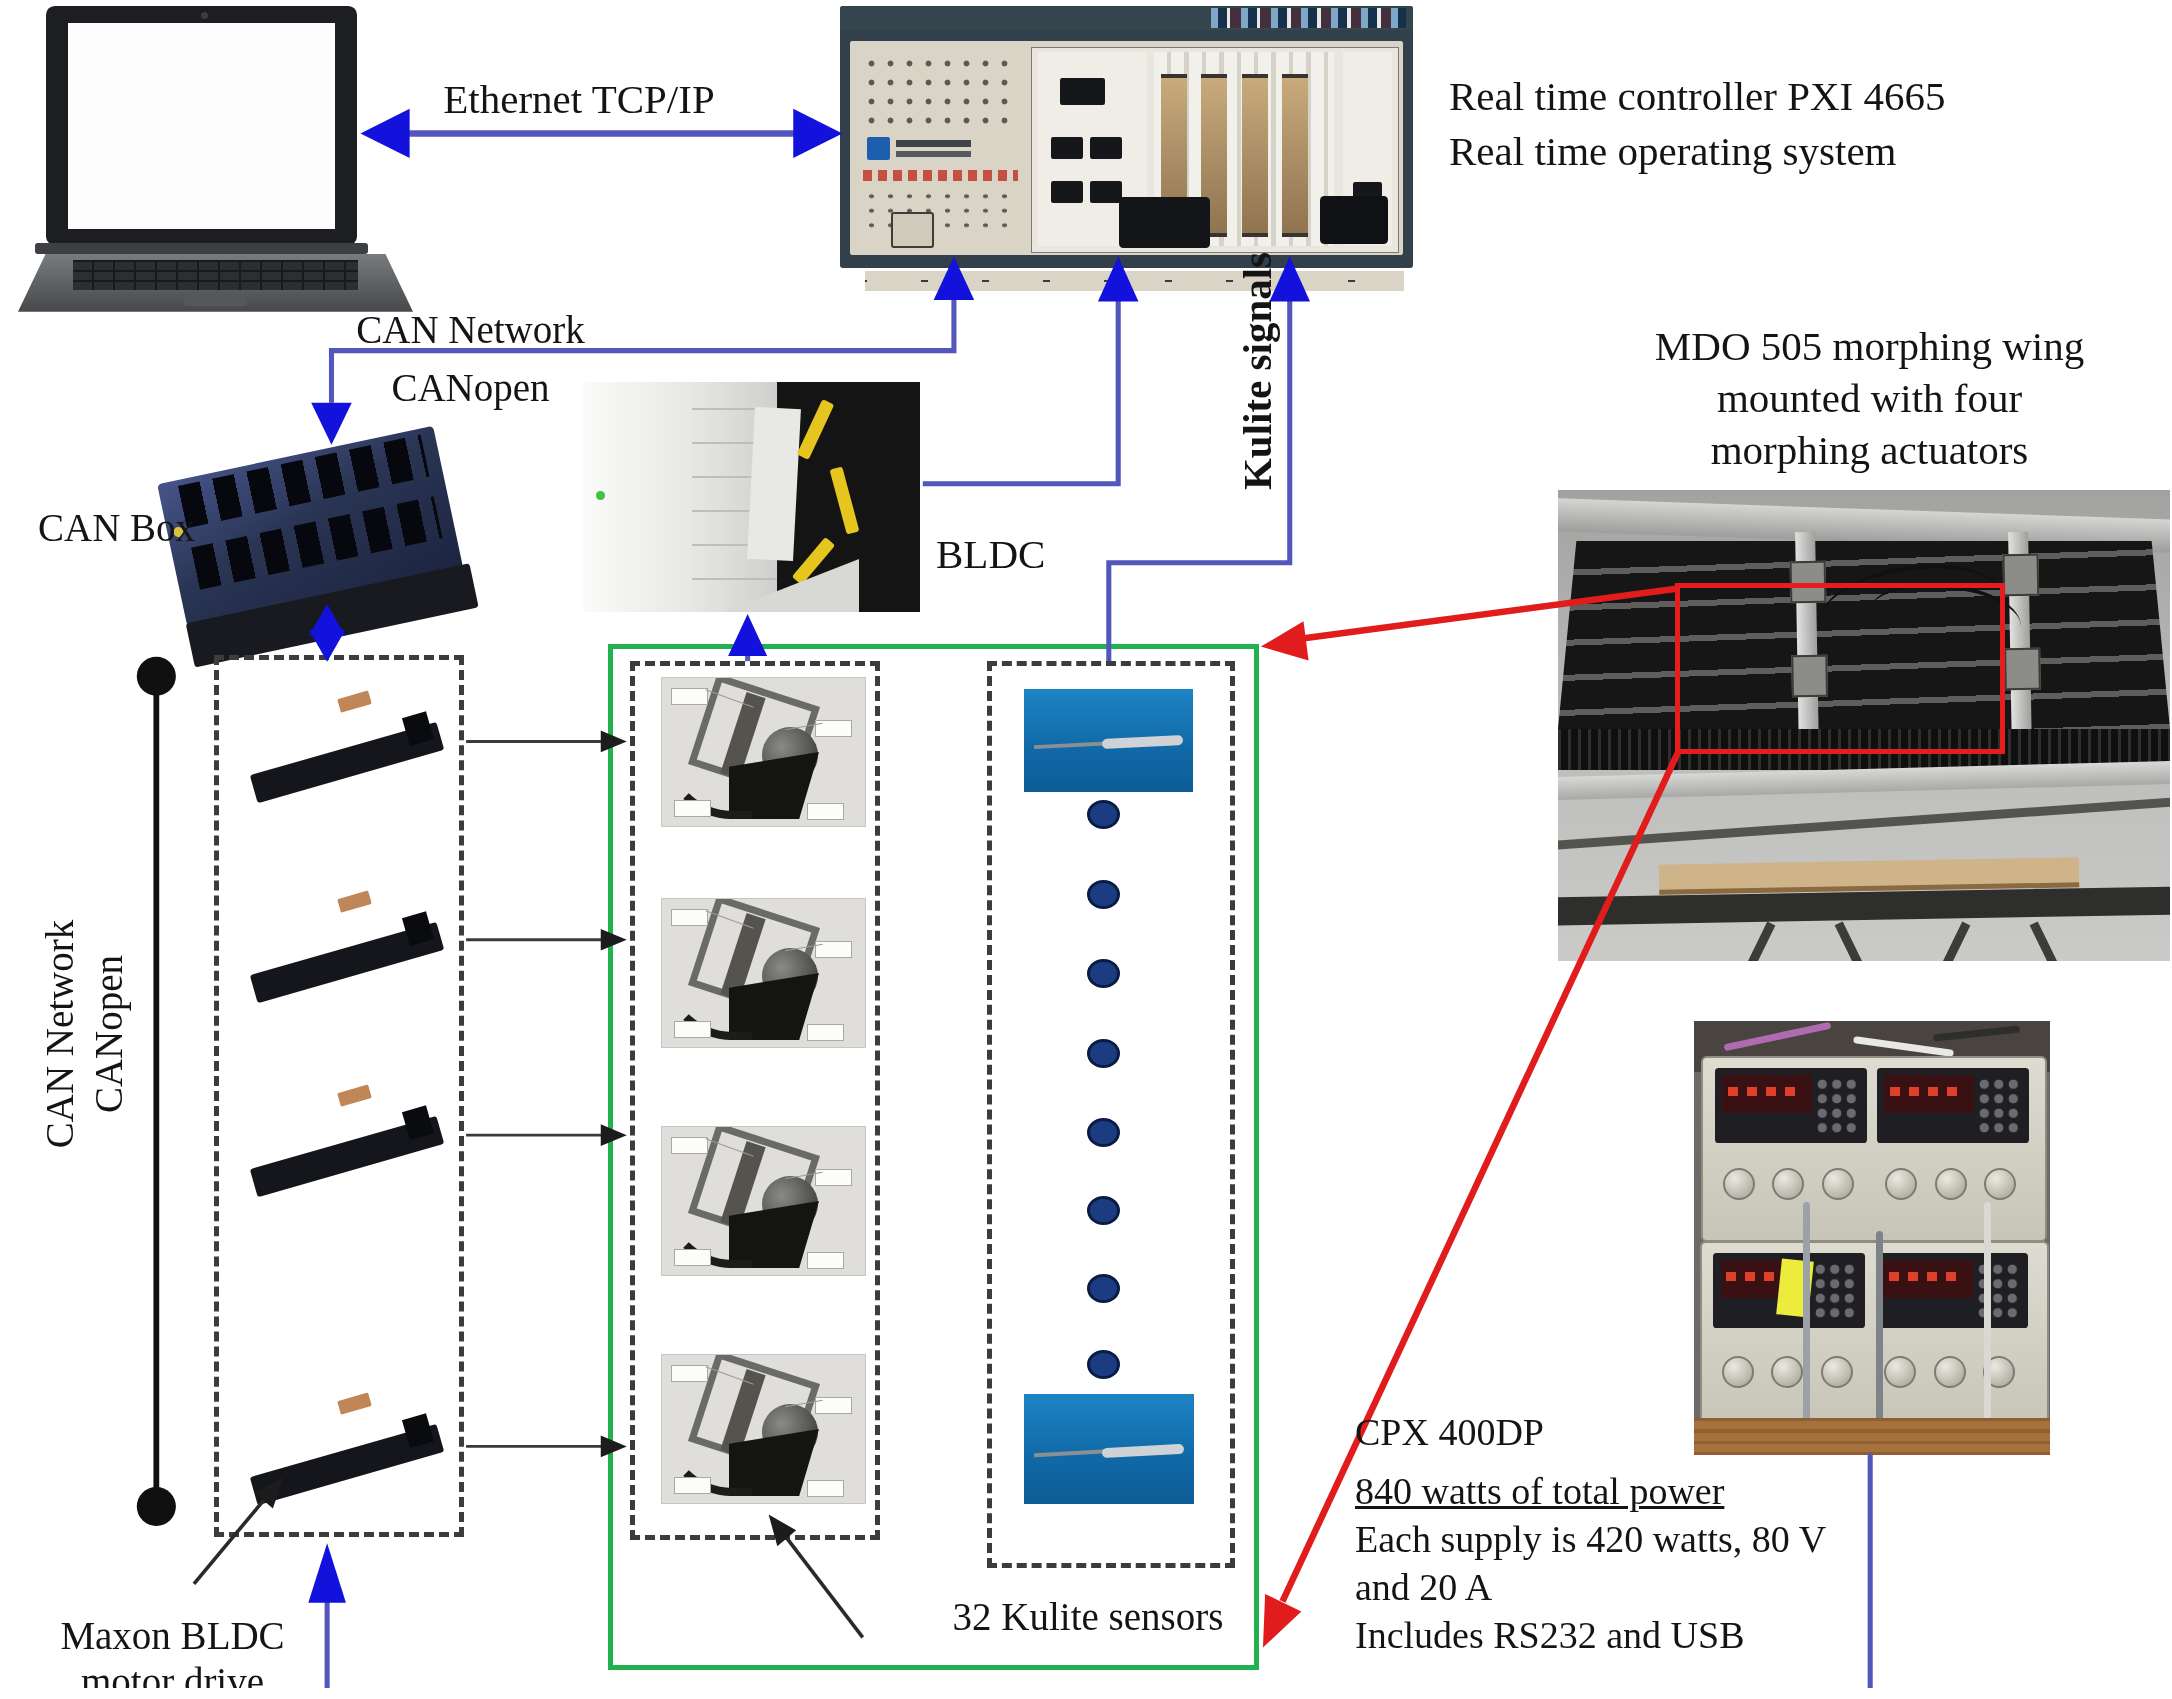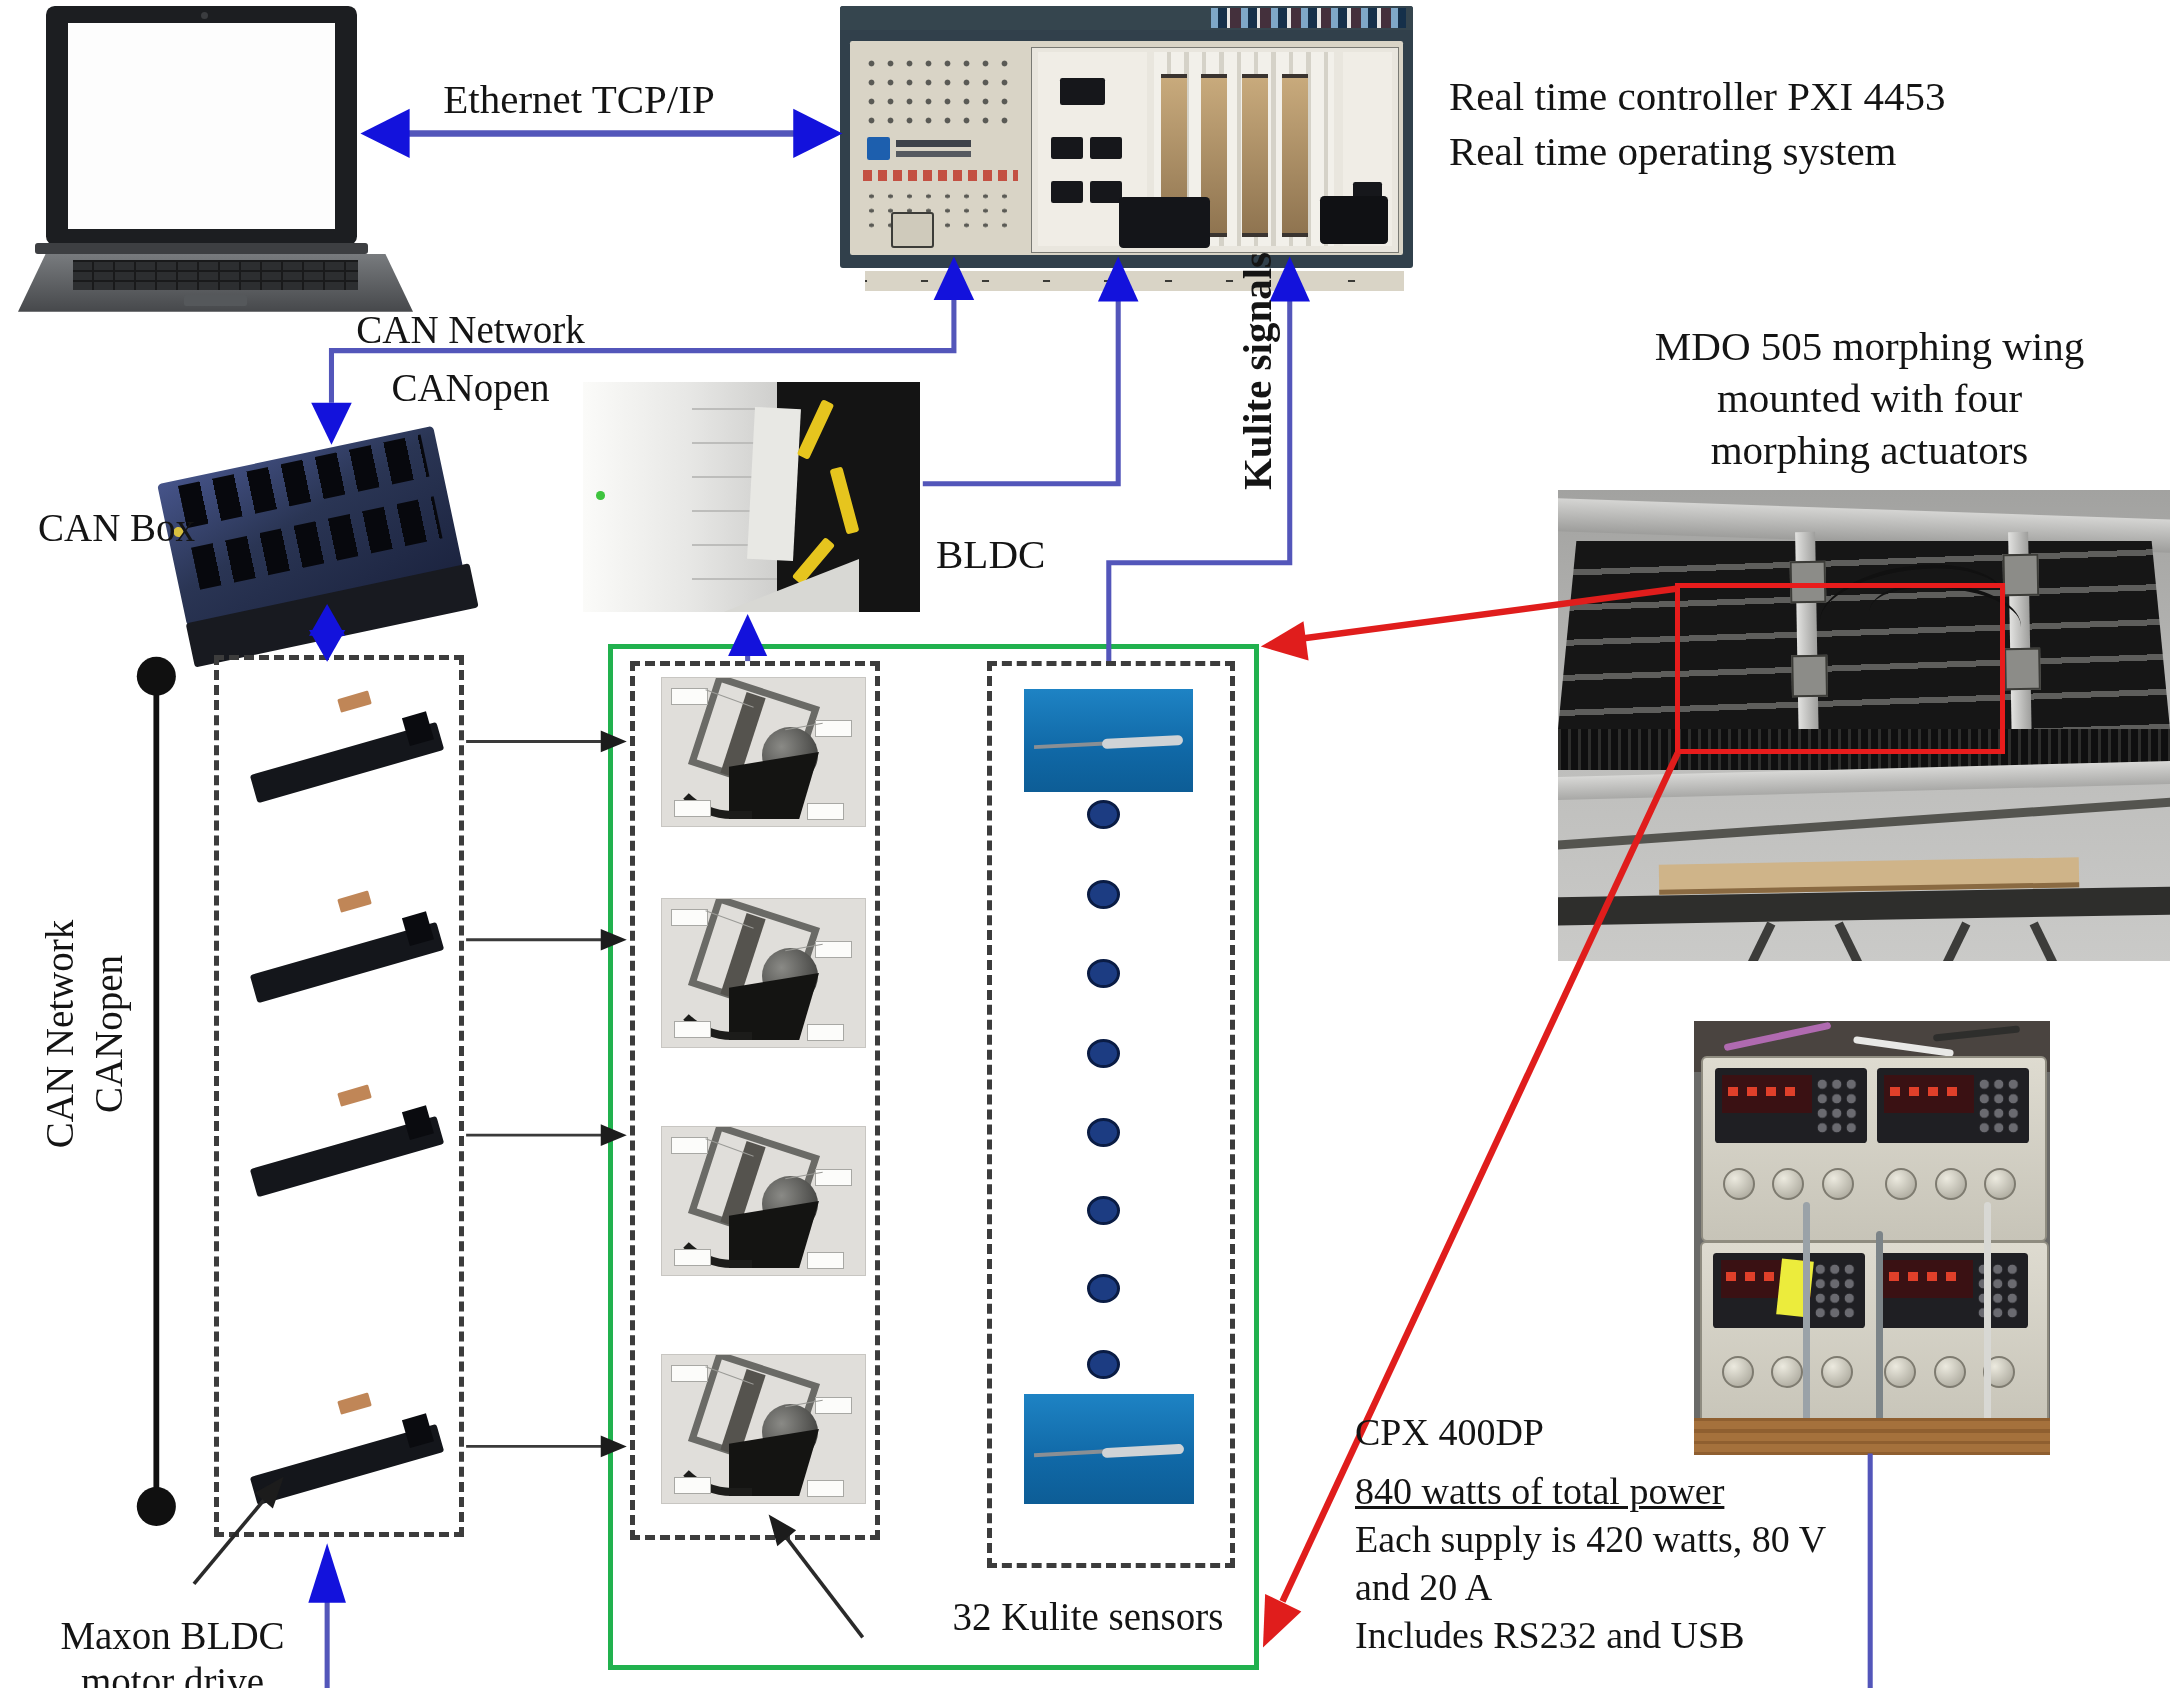--- a/index.html
+++ b/index.html
@@ -462,21 +462,21 @@
     <polygon points="1745,2276 1748,2202 1798,2226" fill="#e01d1c"></polygon>
 
     <line x1="268" y1="2188" x2="378" y2="2056" stroke="#2a2a2a" stroke-width="5"></line>
     <polygon points="392,2040 377,2084 352,2062" fill="#1c1c1c"></polygon>
     <line x1="1192" y1="2262" x2="1085" y2="2122" stroke="#2a2a2a" stroke-width="5"></line>
     <polygon points="1062,2092 1100,2114 1074,2136" fill="#1c1c1c"></polygon>
   </svg>
 
   <div class="lbl f56 ctr" style="left:398px;top:75px;width:362px;z-index:50;">Ethernet TCP/IP</div>
 
-  <div class="lbl f57" style="left:1449px;top:71px;z-index:50;">Real time controller PXI 4453</div>
+  <div class="lbl f57" style="left:1449px;top:71px;z-index:50;">Real time controller PXI 4665</div>
   <div class="lbl f57" style="left:1449px;top:126px;z-index:50;">Real time operating system</div>
 
   <div class="lbl f54 ctr" style="left:340px;top:307px;width:261px;z-index:50;">CAN Network</div>
   <div class="lbl f54 ctr" style="left:369px;top:365px;width:203px;z-index:50;">CANopen</div>
 
   <div class="lbl f54" style="left:38px;top:505px;z-index:50;">CAN Box</div>
 
   <div class="lbl f56" style="left:936px;top:530px;z-index:50;">BLDC</div>
 
   <div class="lbl f56 rot" style="left:1257px;top:371px;font-weight:600;z-index:50;">Kulite signals</div>

